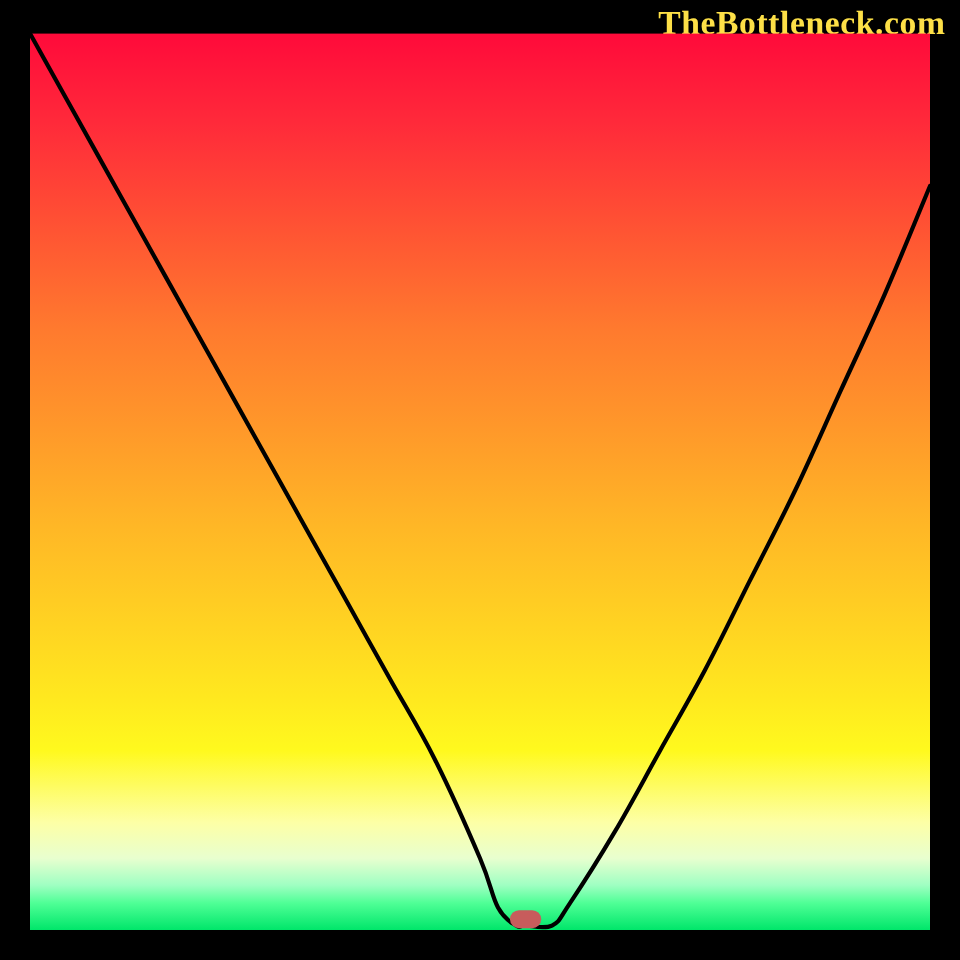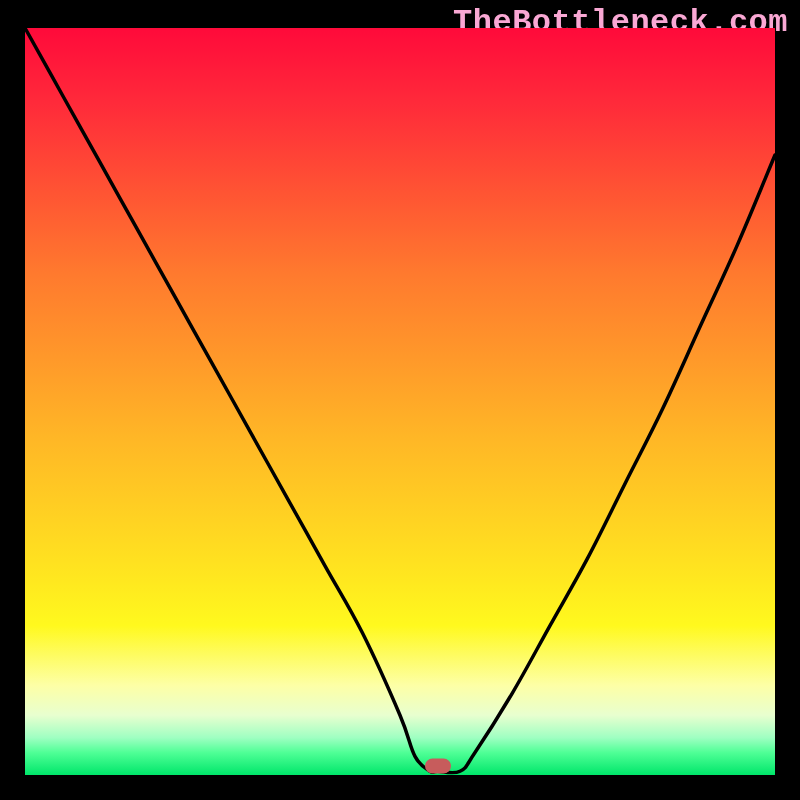--- a/index.html
+++ b/index.html
@@ -13,24 +13,24 @@
   .outer {
     position: relative;
     width: 800px;
     height: 800px;
     background: #000;
   }
   .watermark {
     position: absolute;
     top: 4px;
     right: 12px;
-    font-family: Liberation Mono, monospace;
-    font-size: 32px;
+    font-family: Liberation Serif, serif;
+    font-size: 28px;
     font-weight: 600;
-    color: #f9a8d4;
+    color: #fde047;
     letter-spacing: 0.5px;
   }
   .plot {
     position: absolute;
     left: 25px;
     top: 28px;
     width: 750px;
     height: 747px;
   }
   .gradient {

